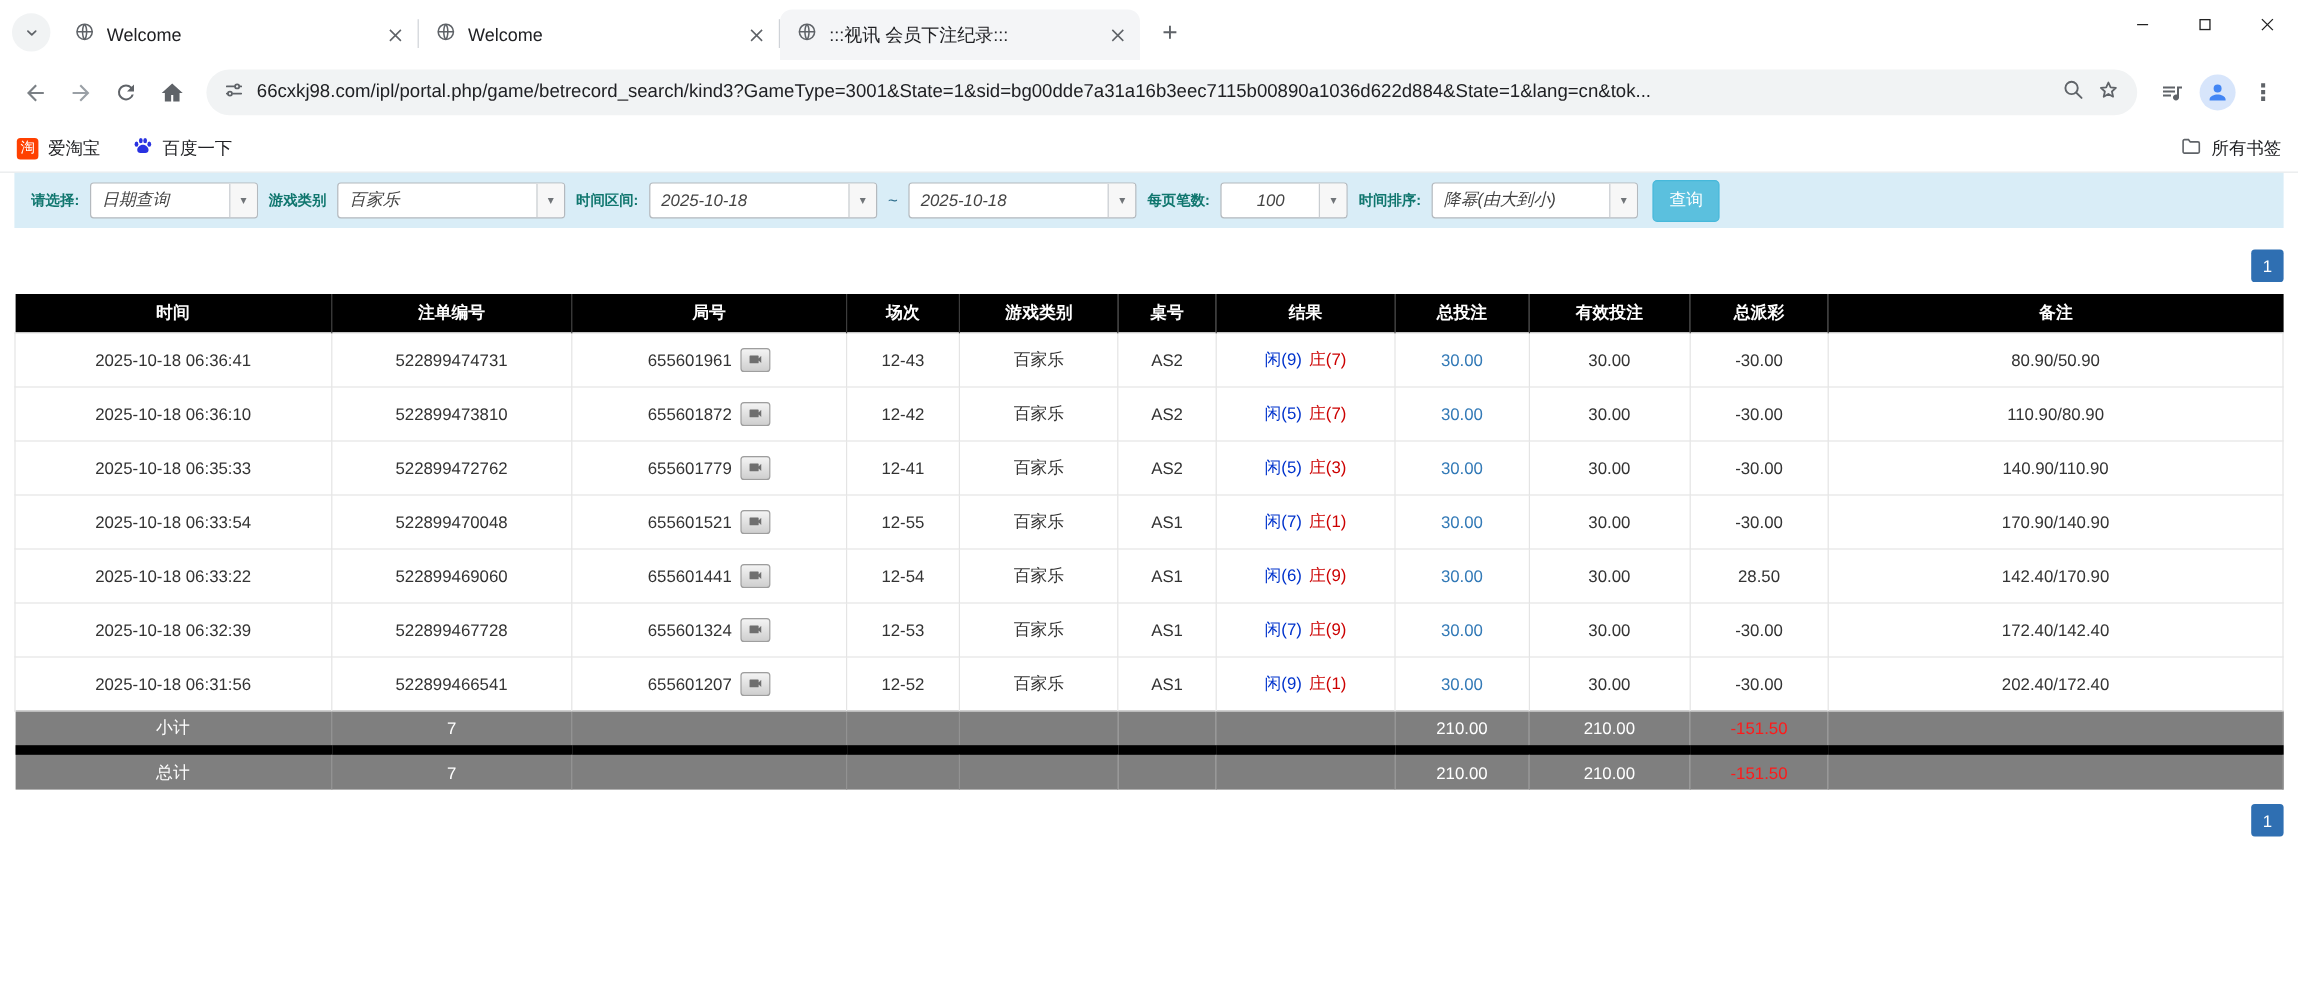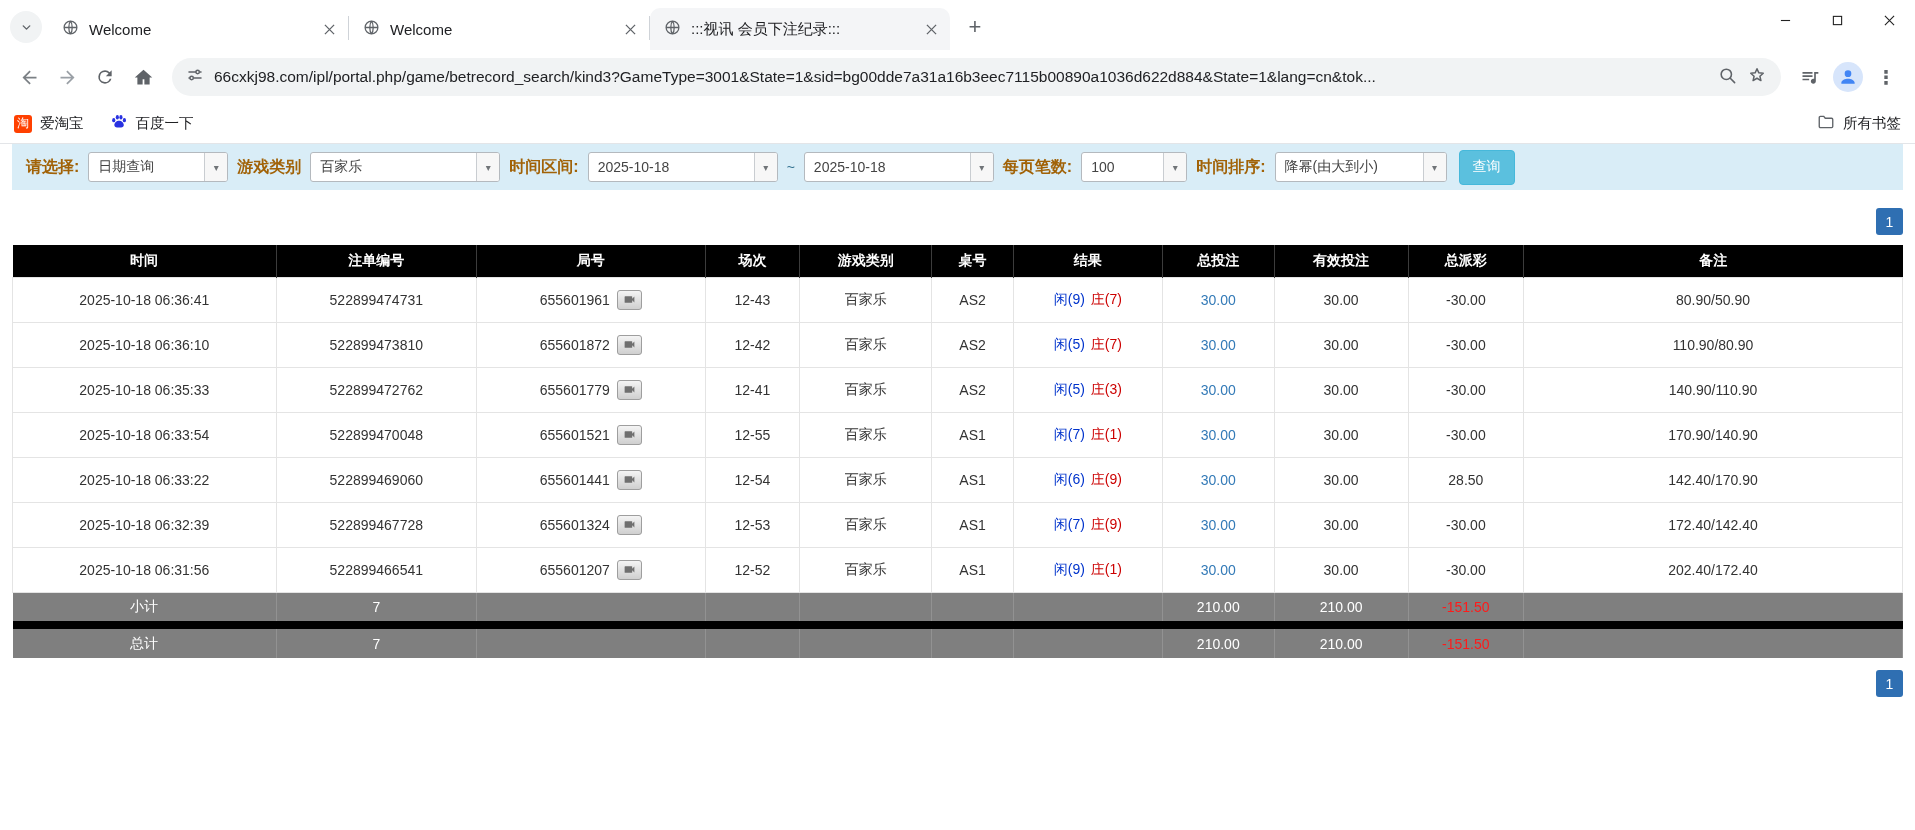--- a/index.html
+++ b/index.html
@@ -34,27 +34,27 @@
   .bookmark { display:flex; align-items:center; gap:8px; font-size:14.5px; color:#202124; }
   .bm-taobao { width:18px; height:18px; background:#ff4000; color:#fff; border-radius:3px; font-size:12px;
                display:flex; align-items:center; justify-content:center; }
   .all-bookmarks { margin-left:auto; display:flex; align-items:center; gap:8px; font-size:14.5px; color:#202124;justify-content:flex-end; }
 
   
   .page { padding:0 12px; background:#fff; }
   .page-title { font-size:20px; font-weight:400; color:#333; margin:22px 2px 16px; }
 
   .filter-bar { background:#d9edf7; height:46px; display:flex; align-items:center; gap:9px; padding:0 14px; }
-  .f-label { color:#a16207; font-size:16px; font-weight:bold; white-space:nowrap;text-align:right; }
+  .f-label { color:#0f766e; font-size:12px; font-weight:bold; white-space:nowrap;text-align:right; }
   .combo { display:inline-flex; align-items:center; height:30px; background:#fff; border:1px solid #b4b9be;
-           border-radius:3px; overflow:hidden; cursor:pointer; }
+           border-radius:3px; overflow:hidden; cursor:pointer;font-style:italic; }
   .combo-text { flex:1; padding:0 9px; font-size:14px; color:#444; white-space:nowrap; }
   .combo-arrow { width:23px; align-self:stretch; border-left:1px solid #c9cdd1; background:#f7f7f7;
                  display:flex; align-items:center; justify-content:center; color:#707478; font-size:10px; }
-  .w-mode { width:140px; } .w-game { width:190px; } .w-date { width:190px; } .w-size { width:106px; } .w-sort { width:172px; }
+  .w-mode { width:140px; } .w-game { width:190px; } .w-date { width:190px; } .w-size { width:106px;padding-left:20px; } .w-sort { width:172px; }
   .tilde { font-size:14px; color:#31708f; }
   .search-btn { background:#5bc0de; border:1px solid #46b8da; color:#fff; font-size:14px; height:35px;
                 padding:0 13px; border-radius:4px; cursor:pointer; margin-left:3px; }
 
   .info-bar { margin-top:20px; background:#dff0d8; height:36px; display:flex; align-items:center;
               justify-content:space-between; padding:0 14px; font-size:14px; }
   .info-summary { color:#444; }
   .info-notice { color:#f00; }
 
   .pager { display:flex; justify-content:flex-end; }

